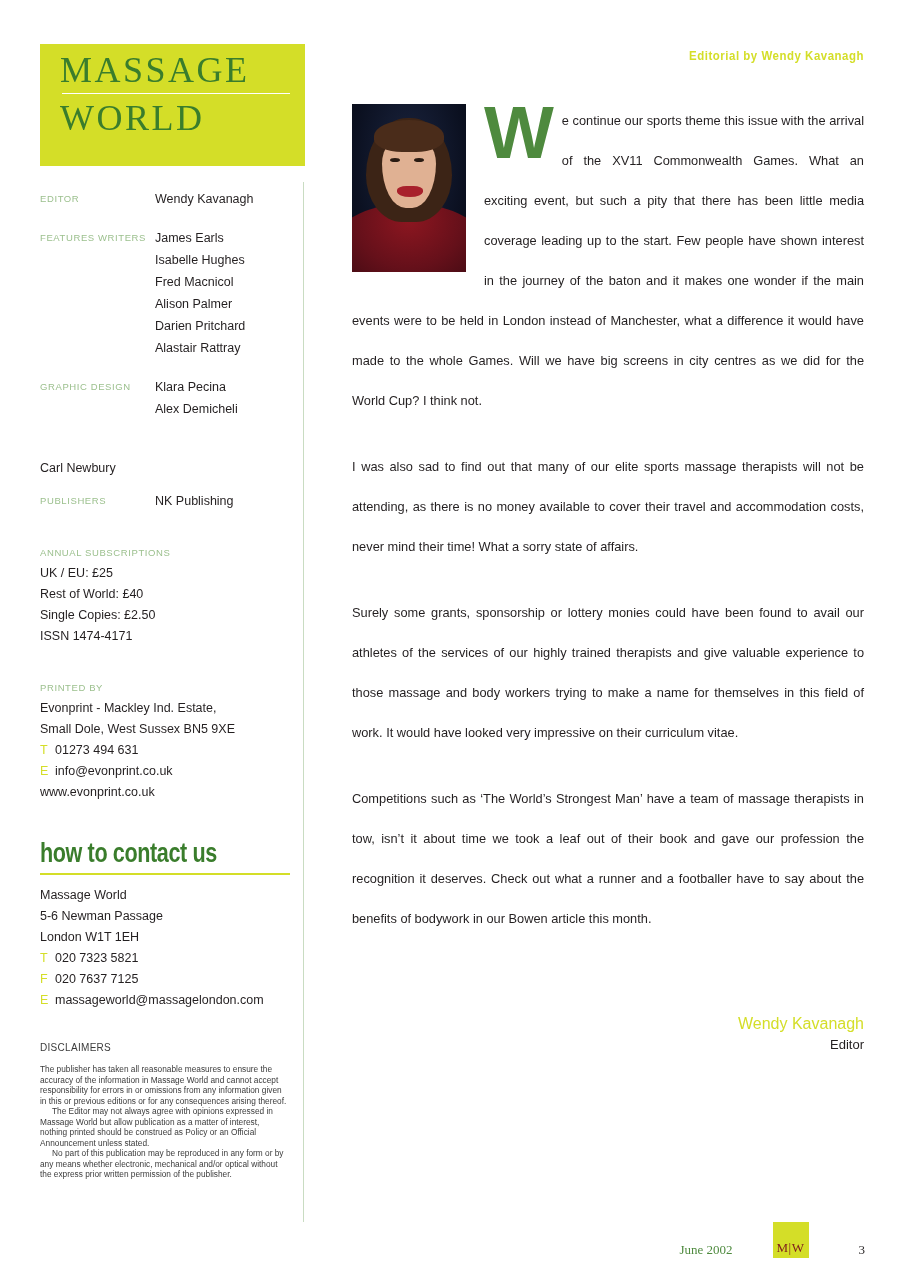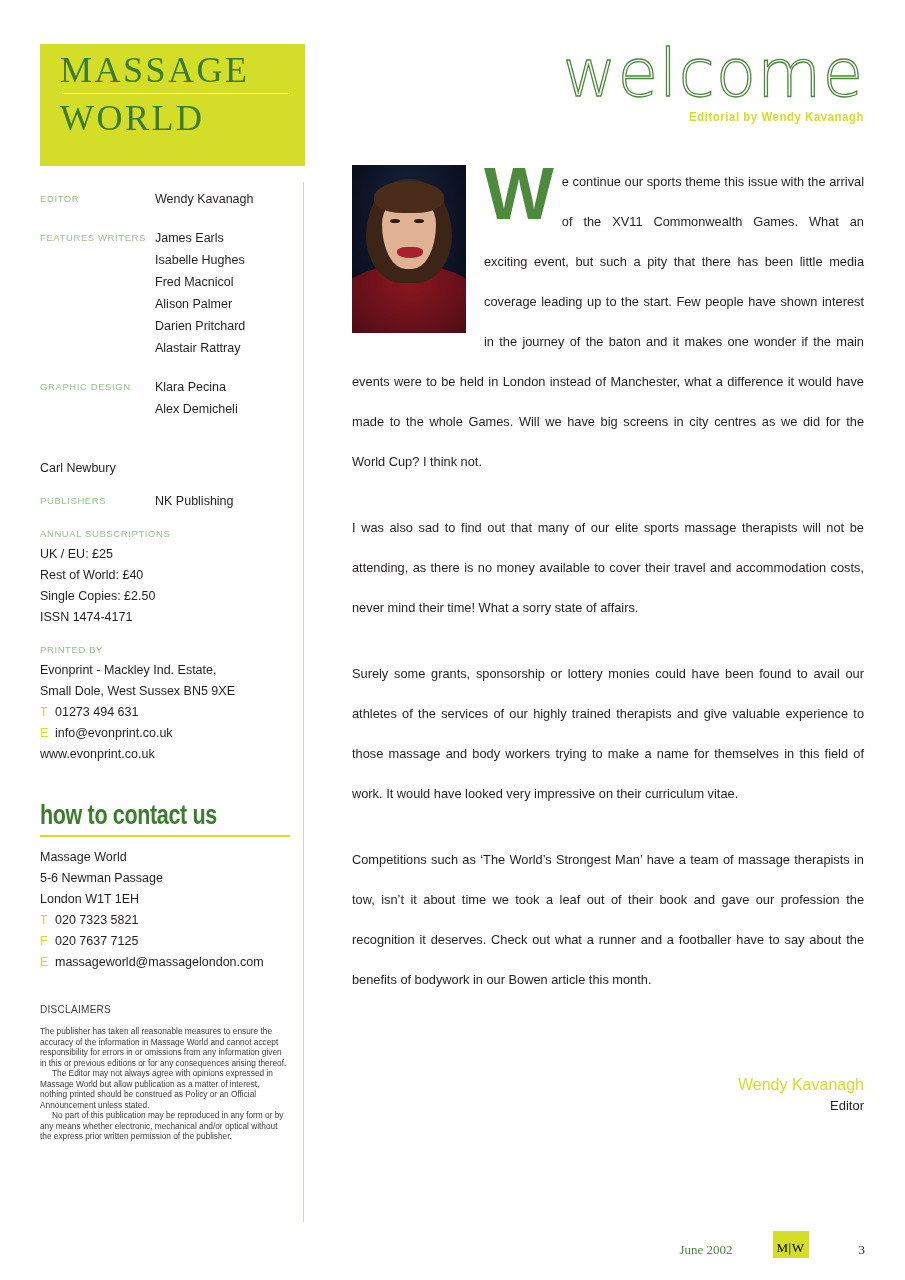--- a/index.html
+++ b/index.html
@@ -74,21 +74,21 @@
   }
   .credit-gap { height: 17px; }
   .credit-gap-sm { height: 11px; }
 
   .section-label {
     font-size: 9.5px;
     letter-spacing: 0.6px;
     color: #9cc08e;
     text-transform: uppercase;
     line-height: 20px;
-    margin-top: 12px;
+    margin-top: 31px;
   }
   .plain-line {
     font-size: 12.5px;
     color: #231f20;
     line-height: 21px;
   }
   .contact-line {
     font-size: 12.5px;
     color: #231f20;
     line-height: 21px;
@@ -279,23 +279,23 @@
     font-family: "Liberation Serif", serif;
     gap: 30px;
   }
   #footer-date {
     font-size: 13px;
     color: #4e8a3e;
     margin-right: 10px;
   }
   #footer-mw {
     font-size: 13px;
-    color: #000000;
+    color: #7f1d1d;
     background: #d4de28;
-    padding: 9px 4px 2px 4px;
+    padding: 18px 4px 2px 4px;
     letter-spacing: 0.5px;
   }
   #footer-page {
     font-size: 13px;
     color: #231f20;
     margin-left: 20px;
   }
 </style>
 </head>
 <body>
@@ -400,23 +400,20 @@
     <p>The publisher has taken all reasonable measures to ensure the accuracy of the information in Massage World  and cannot accept responsibility for errors in or omissions from any information given in this or previous editions or for any consequences arising thereof.</p>
     <p class="indent">The Editor may not always agree with opinions expressed in Massage World but allow publication as a matter of interest, nothing printed should be construed as Policy or an Official Announcement unless stated.</p>
     <p class="indent">No part of this publication may be reproduced in any form or by any means whether electronic, mechanical and/or optical without the express prior written permission of the publisher.</p>
   </div>
 </div>
 
 <div id="divider"></div>
 
 <div id="right-column">
 
-  <div id="welcome-head">
-    <span id="welcome-word">welcome</span>
-  </div>
   <div id="welcome-byline">Editorial by Wendy Kavanagh</div>
 
   <div id="article">
 
     <div id="portrait">
       <div class="bg"></div>
       <div class="torso"></div>
       <div class="hair"></div>
       <div class="face"></div>
       <div class="fringe"></div>

